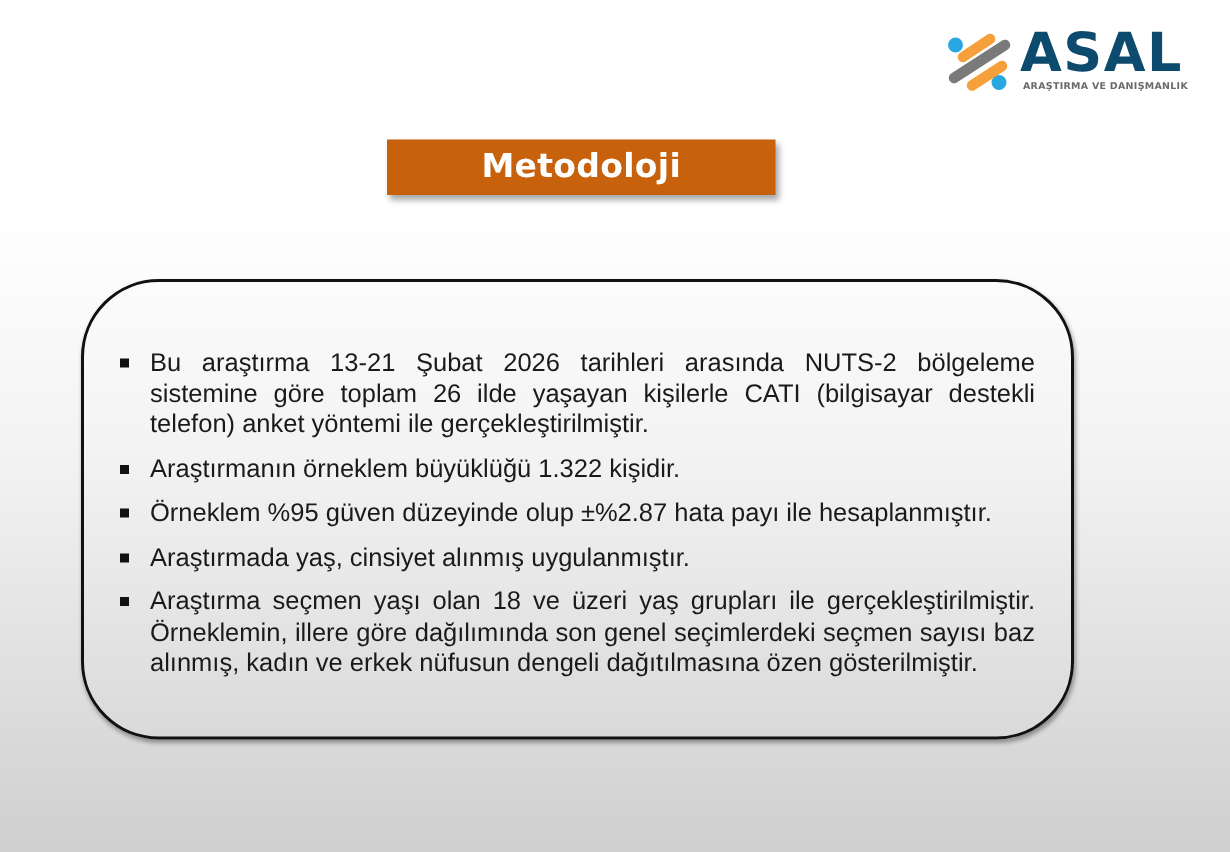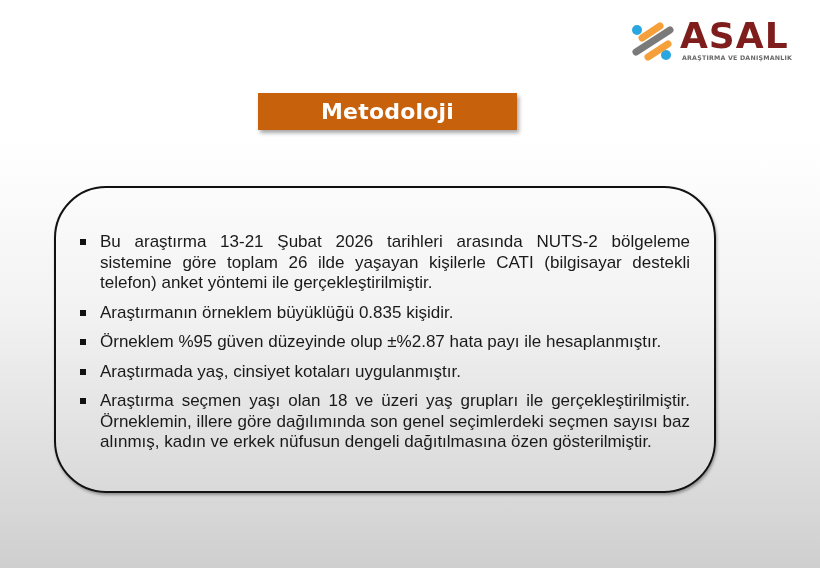--- a/index.html
+++ b/index.html
@@ -8,21 +8,21 @@
       background: linear-gradient(to bottom, #ffffff 0%, #ffffff 25%, #f2f2f2 55%, #cfcfcf 100%);
       font-family: "Liberation Sans", "DejaVu Sans", sans-serif;
     }
     .logo {
       position: absolute; left: 630px; top: 20px; width: 150px; height: 46px;
     }
     .logo svg.mark { position: absolute; left: 0; top: 2px; }
     .logo .brand {
       position: absolute; left: 50px; top: -4px;
       font-family: "DejaVu Sans", sans-serif; font-weight: bold;
-      font-size: 36px; color: #7f1d1d; letter-spacing: 1px; line-height: 40px;
+      font-size: 36px; color: #0c4a6e; letter-spacing: 1px; line-height: 40px;
     }
     .logo .tagline {
       position: absolute; left: 52px; top: 34px;
       font-family: "DejaVu Sans", sans-serif; font-weight: bold;
       font-size: 6.3px; color: #6a6a6a; letter-spacing: 0.2px; white-space: nowrap;
     }
     .title-banner {
       position: absolute; left: 258px; top: 93px; width: 259px; height: 37px;
       background: #c8610c;
       box-shadow: 2px 3px 4px rgba(0,0,0,0.35);
@@ -66,17 +66,17 @@
 </div>
 
 <div class="title-banner">
   <span>Metodoloji</span>
 </div>
 
 <div class="content-box"></div>
 
 <ul class="bullets">
   <li><span class="sq"></span><span>Bu araştırma 13-21 Şubat 2026 tarihleri arasında NUTS-2 bölgeleme sistemine göre toplam 26 ilde yaşayan kişilerle CATI (bilgisayar destekli telefon) anket yöntemi ile gerçekleştirilmiştir.</span></li>
-  <li><span class="sq"></span><span>Araştırmanın örneklem büyüklüğü 0.835 kişidir.</span></li>
+  <li><span class="sq"></span><span>Araştırmanın örneklem büyüklüğü 1.322 kişidir.</span></li>
   <li><span class="sq"></span><span>Örneklem %95 güven düzeyinde olup ±%2.87 hata payı ile hesaplanmıştır.</span></li>
-  <li><span class="sq"></span><span>Araştırmada yaş, cinsiyet kotaları uygulanmıştır.</span></li>
+  <li><span class="sq"></span><span>Araştırmada yaş, cinsiyet alınmış uygulanmıştır.</span></li>
   <li><span class="sq"></span><span>Araştırma seçmen yaşı olan 18 ve üzeri yaş grupları ile gerçekleştirilmiştir. Örneklemin, illere göre dağılımında son genel seçimlerdeki seçmen sayısı baz alınmış, kadın ve erkek nüfusun dengeli dağıtılmasına özen gösterilmiştir.</span></li>
 </ul>
 
 </body></html>

